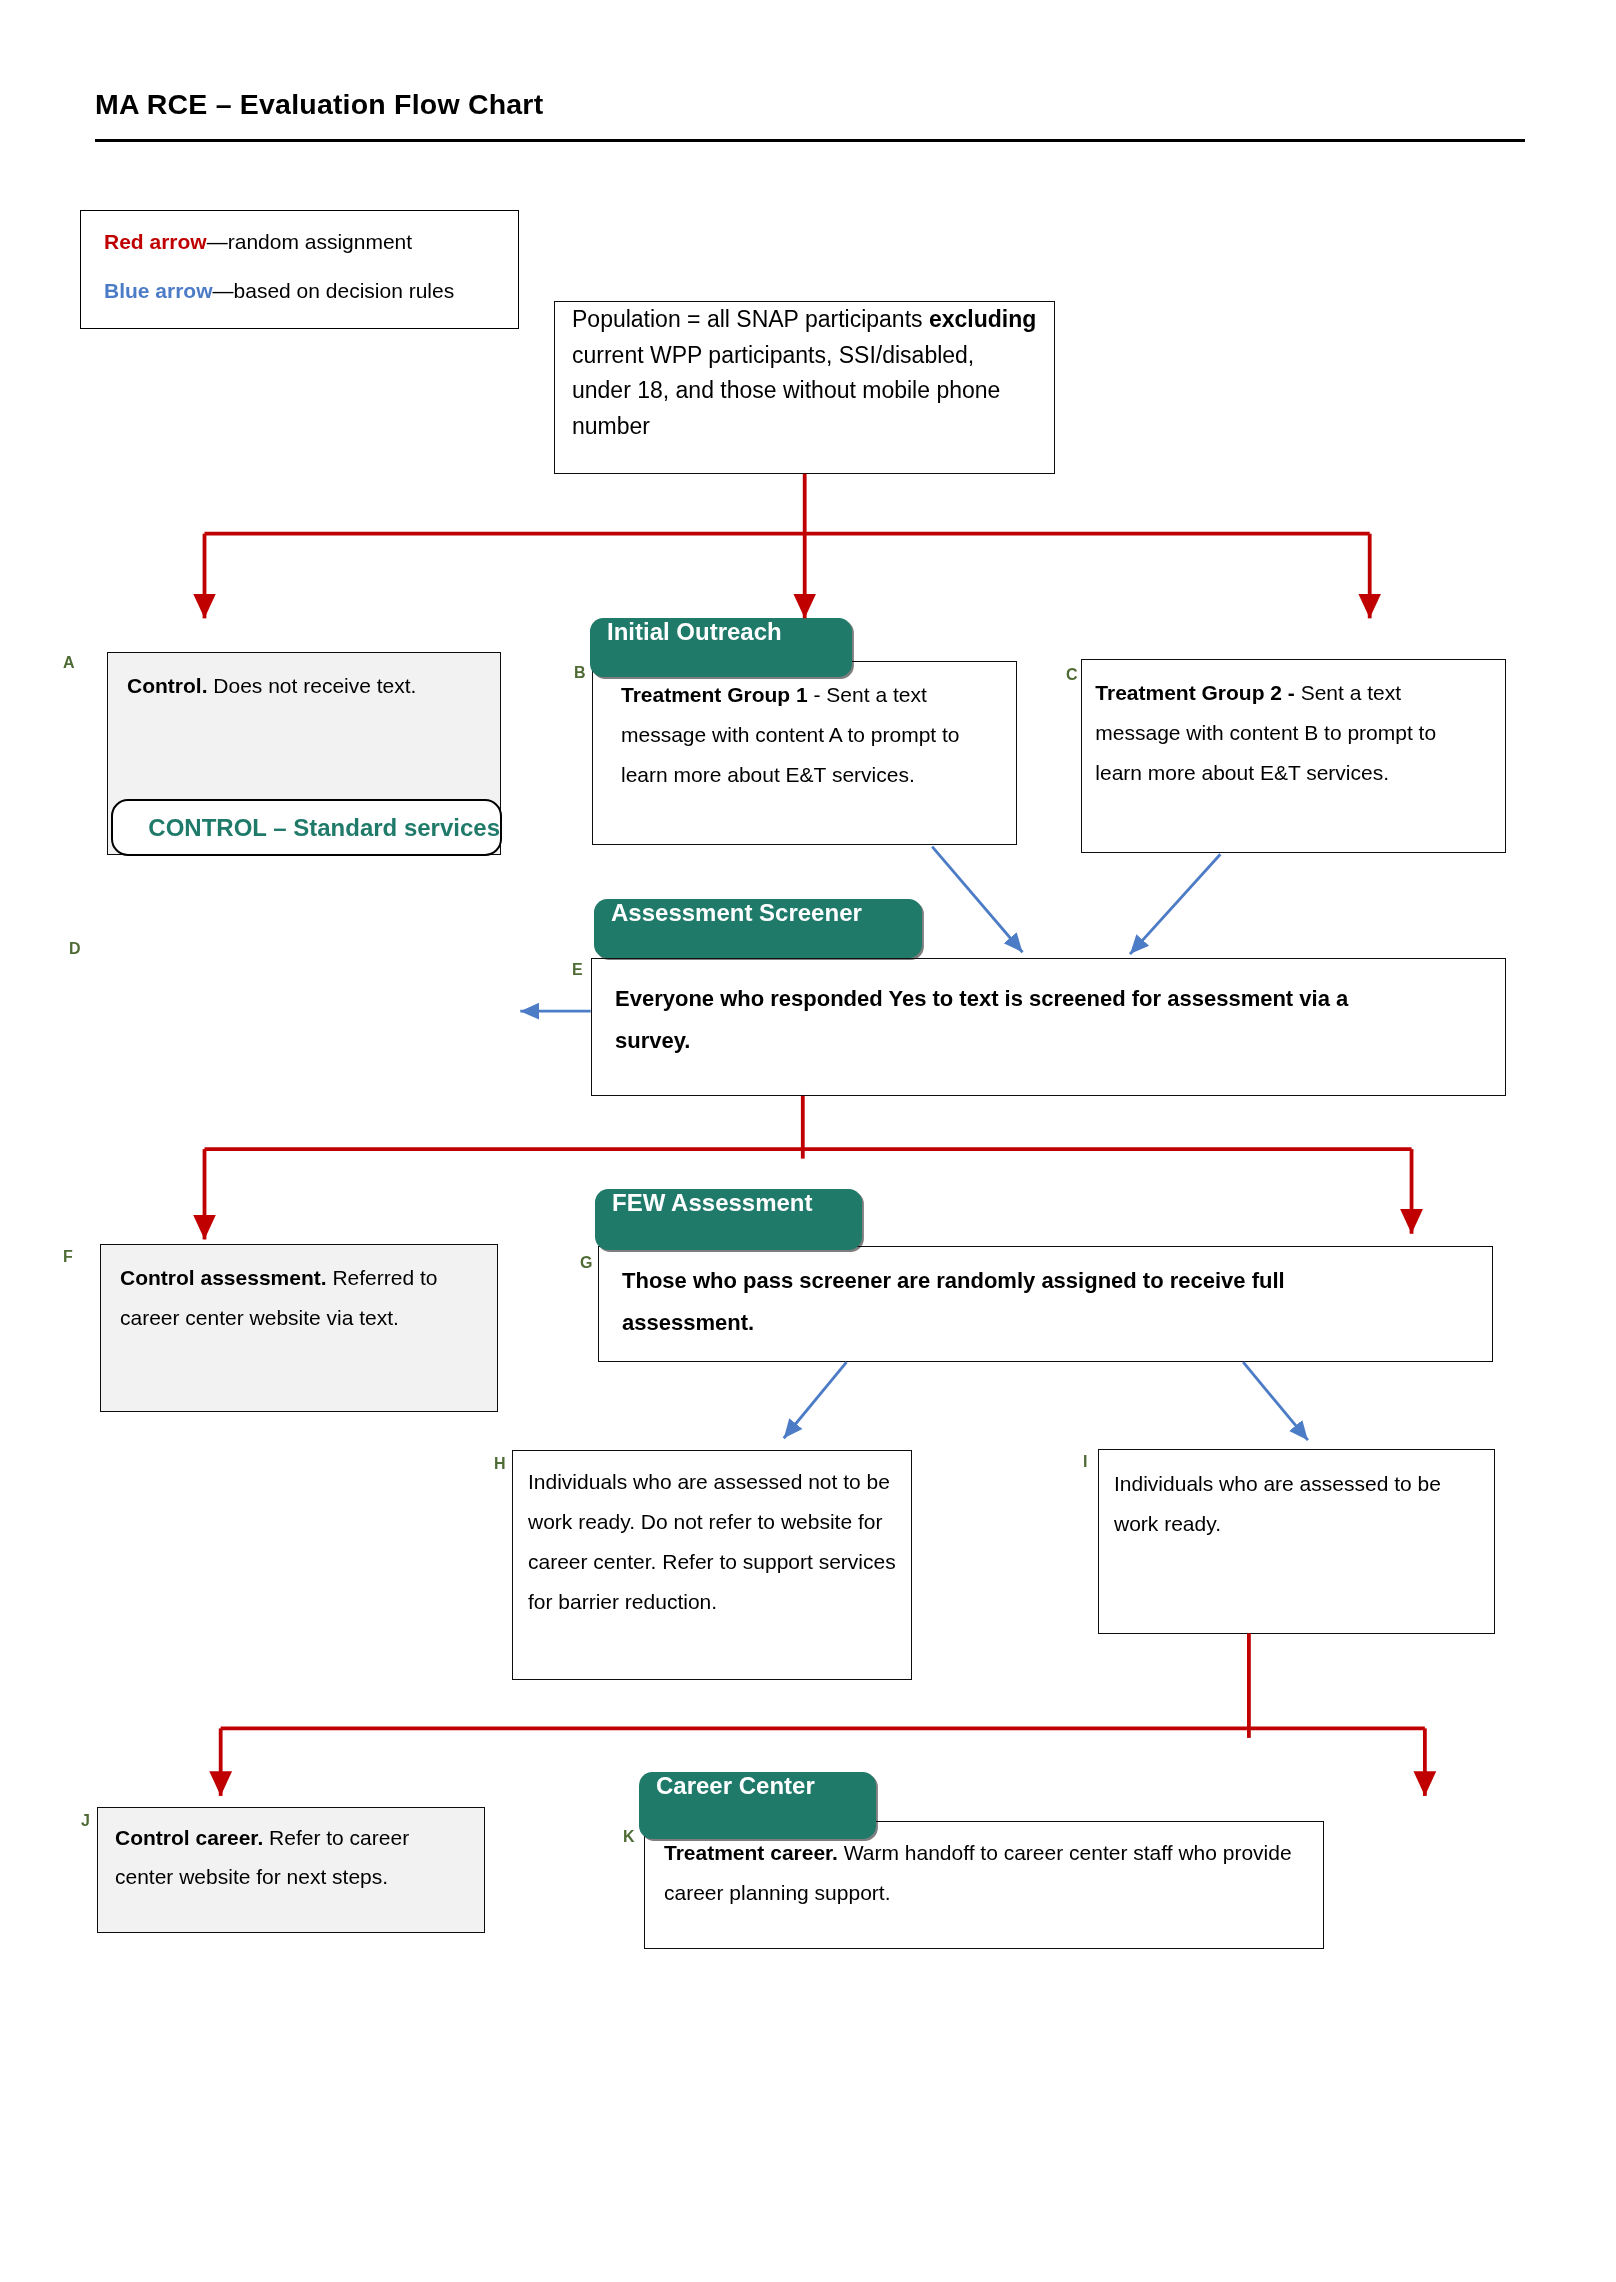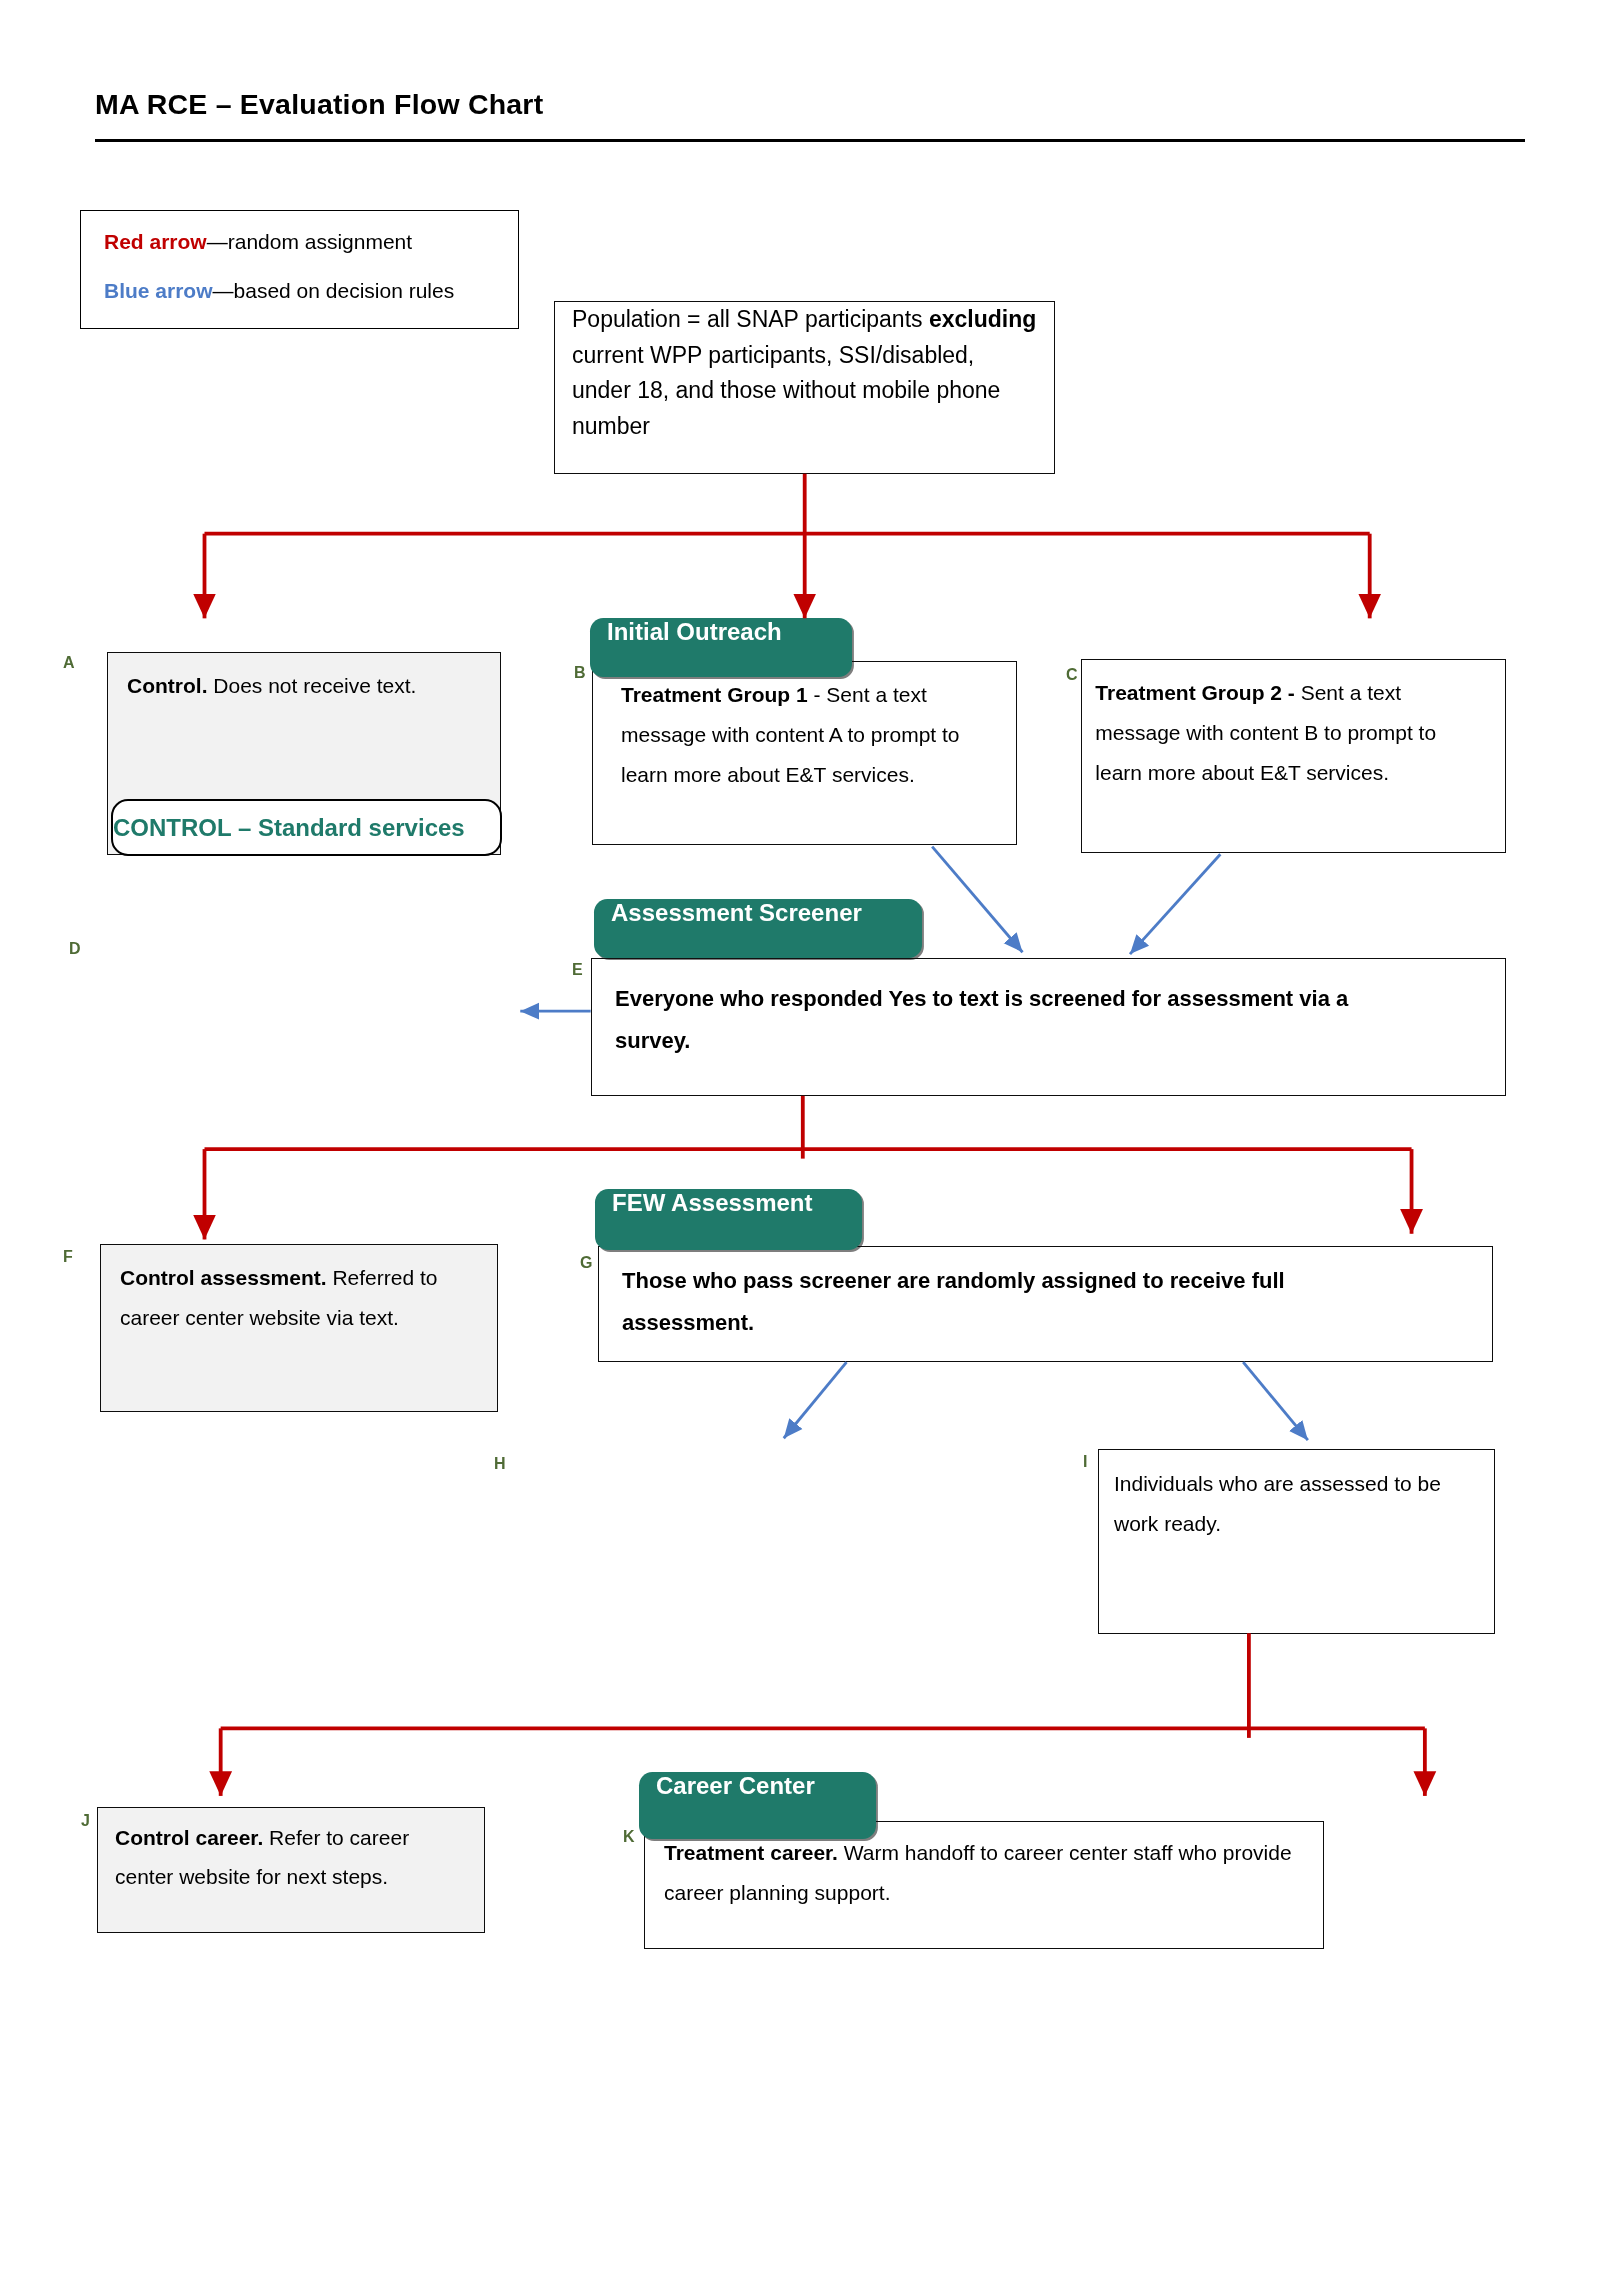--- a/index.html
+++ b/index.html
@@ -25,21 +25,21 @@
   .legend .blue-term{color:var(--blue);font-weight:bold}
 
   .box{border:1.9px solid #0d0d0d;background:#fff;font-size:21px;line-height:1.9;z-index:2;padding:13.3px 19px}
   .gray{background:var(--box_gray)}
   b.lead{font-weight:bold}
 
   #pop{left:554px;top:301px;width:501px;height:173px;font-size:23px;line-height:1.55;padding:0 17px}
 
   #box-a{left:107px;top:652px;width:394px;height:203px}
   #box-a-sub{left:111px;top:799px;width:391px;height:57px;background:#fff;border:2.9px solid #000;border-radius:17px;
-             display:flex;align-items:center;justify-content:flex-start;z-index:3;
+             display:flex;align-items:center;justify-content:flex-end;z-index:3;
              color:var(--teal);font-weight:bold;font-size:24px}
   #box-b{left:592px;top:661px;width:425px;height:184px;padding-left:28px}
   #box-c{left:1081px;top:659px;width:425px;height:194px;padding-left:13.3px}
   #box-d{left:105px;top:934px;width:397px;height:167px}
   #box-e{left:591px;top:958px;width:915px;height:138px;font-weight:bold;font-size:22px;padding:19px 23px}
   #box-f{left:100px;top:1244px;width:398px;height:168px}
   #box-g{left:598px;top:1246px;width:895px;height:116px;font-weight:bold;font-size:22px;padding:13.3px 23px}
   #box-h{left:512px;top:1450px;width:400px;height:230px;padding:11.4px 15px}
   #box-i{left:1098px;top:1449px;width:397px;height:185px;padding:14px 15px}
   #box-j{left:97px;top:1807px;width:388px;height:126px;padding:9.5px 17px}
@@ -122,20 +122,23 @@
 
   <div class="abs ghead" id="hd-few">
       <span>FEW Assessment</span>
     </div>
   <div class="abs lbl" id="lbl-g">G</div>
   <div class="abs box" id="box-g">
     <span class="wrap"><b class="lead">Those who pass screener are randomly assigned to receive full assessment.</b><span></span></span>
   </div>
 
   <div class="abs lbl" id="lbl-h">H</div>
+  <div class="abs box" id="box-h">
+    <span>Individuals who are assessed not to be work ready. Do not refer to website for career center. Refer to support services for barrier reduction.</span>
+  </div>
 
   <div class="abs lbl" id="lbl-i">I</div>
   <div class="abs box" id="box-i">
     <span>Individuals who are assessed to be work ready.</span>
   </div>
 
   <div class="abs lbl" id="lbl-j">J</div>
   <div class="abs box gray" id="box-j">
     <b class="lead">Control career.</b><span> Refer to career center website for next steps.</span>
   </div>

